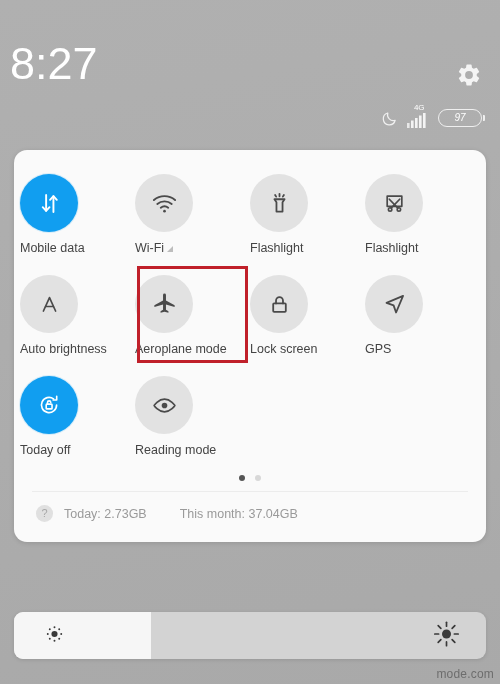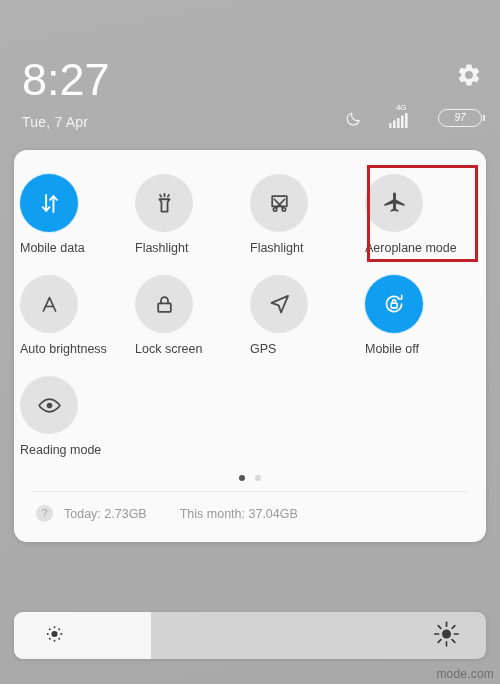--- a/index.html
+++ b/index.html
@@ -17,24 +17,23 @@
   }
   .screen {
     position: absolute;
     inset: 0;
     background: linear-gradient(170deg, #b0b0b0 0%, #adadad 45%, #a9a9a9 100%);
   }
 
   
   .clock-area {
     position: absolute;
-    left: 22px;
+    left: 10px;
     top: 38px;
     width: 456px;
-    margin-top: 16px;
   }
   .clock-time {
     font-size: 45px;
     color: #ffffff;
     line-height: 52px;
     letter-spacing: 0px;
     font-weight: 400;
   }
   .clock-date {
     font-size: 14px;
@@ -48,21 +47,21 @@
     top: 62px;
     width: 26px;
     height: 26px;
   }
   .status-icons {
     position: absolute;
     right: 18px;
     top: 108px;
     display: flex;
     align-items: center;
-    gap: 27px;
+    gap: 9px;
   }
   .status-icons svg { display: block; }
   .battery-pill {
     display: flex;
     align-items: center;
     justify-content: center;
     min-width: 34px;
     height: 16px;
     border: 1.4px solid #efefef;
     border-radius: 9px;
@@ -245,21 +244,20 @@
     letter-spacing: 0.2px;
   }
 </style>
 </head>
 <body>
 
 <div class="screen">
 
   <div class="clock-area">
     <div class="clock-time">8:27</div>
-    <div class="clock-date">Tue, 7 Apr</div>
   </div>
 
   <div class="settings-gear">
     <svg width="26" height="26" viewBox="0 0 24 24" fill="#f4f4f4">
       <path d="M19.14 12.94c.04-.31.06-.63.06-.94s-.02-.63-.07-.94l2.03-1.58a.49.49 0 0 0 .12-.62l-1.92-3.32a.49.49 0 0 0-.59-.22l-2.39.96a7.03 7.03 0 0 0-1.62-.94l-.36-2.54a.48.48 0 0 0-.48-.41h-3.84a.48.48 0 0 0-.48.41l-.36 2.54c-.59.24-1.13.56-1.62.94l-2.39-.96a.48.48 0 0 0-.59.22L2.74 8.86a.48.48 0 0 0 .12.62l2.03 1.58c-.05.31-.09.64-.09.94s.02.63.07.94l-2.03 1.58a.49.49 0 0 0-.12.62l1.92 3.32c.12.22.37.29.59.22l2.39-.96c.5.38 1.03.7 1.62.94l.36 2.54c.05.24.24.41.48.41h3.84c.24 0 .44-.17.48-.41l.36-2.54c.59-.24 1.13-.56 1.62-.94l2.39.96c.22.08.47 0 .59-.22l1.92-3.32a.49.49 0 0 0-.12-.62l-2.01-1.58zM12 15.6A3.6 3.6 0 1 1 12 8.4a3.6 3.6 0 0 1 0 7.2z"></path>
     </svg>
   </div>
 
   <div class="status-icons">
     <span>
@@ -293,20 +291,34 @@
               <path d="M6 15.3l3 3.2 3-3.2"></path>
             <path d="M15.5 19.5v-14"></path>
               <path d="M12.5 8.7l3-3.2 3 3.2"></path>
           </svg>
         </div>
         <div class="tile-label">
           <span>Mobile data</span>
         </div>
       </div>
 
+      <div class="tile">
+        <div class="tile-circle">
+          <svg width="27" height="27" viewBox="0 0 24 24" fill="none" stroke="#4a4a4a" stroke-width="1.7" stroke-linecap="round">
+            <path d="M2.6 8.9a14.5 14.5 0 0 1 18.8 0"></path>
+            <path d="M5.6 12.4a10 10 0 0 1 12.8 0"></path>
+            <path d="M8.7 15.8a5.4 5.4 0 0 1 6.6 0"></path>
+            <circle cx="12" cy="18.8" r="1.15" fill="#4a4a4a" stroke="none"></circle>
+          </svg>
+        </div>
+        <div class="tile-label">
+          <span>Wi-Fi</span>
+          <i class="expand-tri"></i>
+        </div>
+      </div>
 
       <div class="tile">
         <div class="tile-circle">
           <svg width="27" height="27" viewBox="0 0 24 24" fill="none" stroke="#4a4a4a" stroke-width="1.6" stroke-linecap="round" stroke-linejoin="round">
             <path d="M7.5 8.2h9l-1.8 2.6v8.4h-5.4v-8.4z"></path>
             <path d="M12 3.4v2.2"></path>
               <path d="M8.1 4.4l.9 1.5"></path>
               <path d="M15.9 4.4l-.9 1.5"></path>
           </svg>
         </div>
@@ -327,40 +339,40 @@
           </svg>
         </div>
         <div class="tile-label">
           <span>Flashlight</span>
         </div>
       </div>
 
 
       <div class="tile">
         <div class="tile-circle">
-          <svg width="27" height="27" viewBox="0 0 24 24" fill="#4a4a4a">
-            <path d="M21 14.3v-1.7l-7.7-4.1V3.6a1.3 1.3 0 0 0-2.6 0v4.9L3 12.6v1.7l7.7-2.3v4.6l-2.2 1.5v1.3l3.5-.9 3.5.9v-1.3l-2.2-1.5v-4.6z"></path>
-          </svg>
-        </div>
-        <div class="tile-label">
-          <span>Aeroplane mode</span>
-        </div>
-        <div class="highlight-box"></div>
-      </div>
-
-      <div class="tile">
-        <div class="tile-circle">
           <svg width="27" height="27" viewBox="0 0 24 24" fill="none" stroke="#4a4a4a" stroke-width="1.5" stroke-linecap="round" stroke-linejoin="round">
             <path d="M6.6 17.8L12 5.9l5.4 11.9"></path>
               <path d="M8.6 13.8h6.8"></path>
           </svg>
         </div>
         <div class="tile-label">
           <span>Auto brightness</span>
         </div>
+      </div>
+
+      <div class="tile">
+        <div class="tile-circle">
+          <svg width="27" height="27" viewBox="0 0 24 24" fill="#4a4a4a">
+            <path d="M21 14.3v-1.7l-7.7-4.1V3.6a1.3 1.3 0 0 0-2.6 0v4.9L3 12.6v1.7l7.7-2.3v4.6l-2.2 1.5v1.3l3.5-.9 3.5.9v-1.3l-2.2-1.5v-4.6z"></path>
+          </svg>
+        </div>
+        <div class="tile-label">
+          <span>Aeroplane mode</span>
+        </div>
+        <div class="highlight-box"></div>
       </div>
 
       <div class="tile">
         <div class="tile-circle">
           <svg width="27" height="27" viewBox="0 0 24 24" fill="none" stroke="#4a4a4a" stroke-width="1.6" stroke-linecap="round" stroke-linejoin="round">
             <rect x="6.4" y="11" width="11.2" height="7.6" rx="0.8"></rect>
             <path d="M8.9 11V8.6a3.1 3.1 0 0 1 6.2 0V11"></path>
           </svg>
         </div>
         <div class="tile-label">
@@ -382,21 +394,21 @@
       <div class="tile">
         <div class="tile-circle on">
           <svg width="28" height="28" viewBox="0 0 24 24" fill="none" stroke="#ffffff" stroke-width="1.4" stroke-linecap="round" stroke-linejoin="round">
             <path d="M18.5 12a6.5 6.5 0 1 1-2.6-5.2"></path>
             <path d="M18.6 4.6v3.1h-3.1"></path>
             <rect x="9.6" y="11.3" width="5" height="4" rx="0.6"></rect>
             <path d="M10.7 11.3V9.9a1.4 1.4 0 0 1 2.8 0"></path>
           </svg>
         </div>
         <div class="tile-label">
-          <span>Mobile off</span>
+          <span>Today off</span>
         </div>
       </div>
 
       <div class="tile">
         <div class="tile-circle">
           <svg width="27" height="27" viewBox="0 0 24 24" fill="none" stroke="#4a4a4a" stroke-width="1.5" stroke-linecap="round" stroke-linejoin="round">
             <path d="M2.8 12S6.4 6.4 12 6.4 21.2 12 21.2 12 17.6 17.6 12 17.6 2.8 12 2.8 12z"></path>
             <circle cx="12" cy="12" r="2.5" fill="#4a4a4a" stroke="none"></circle>
           </svg>
         </div>

